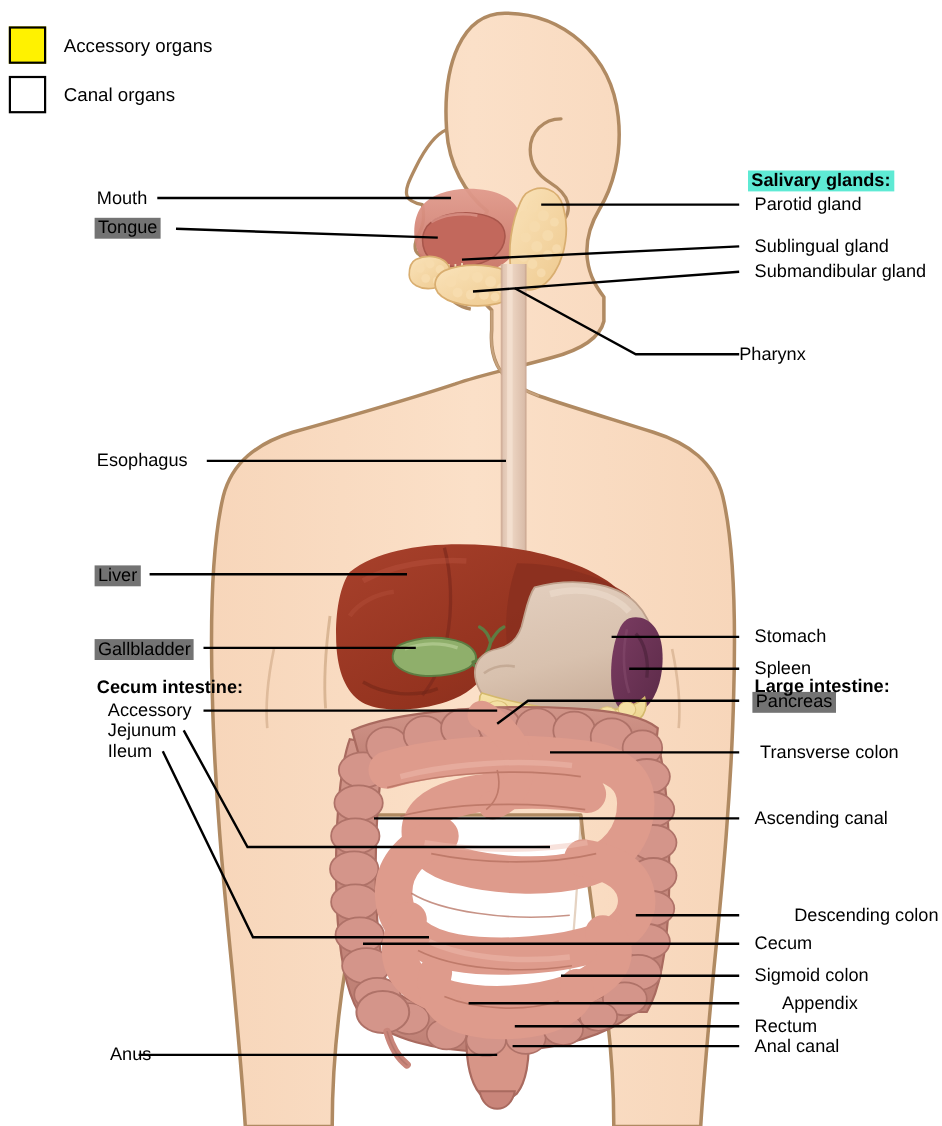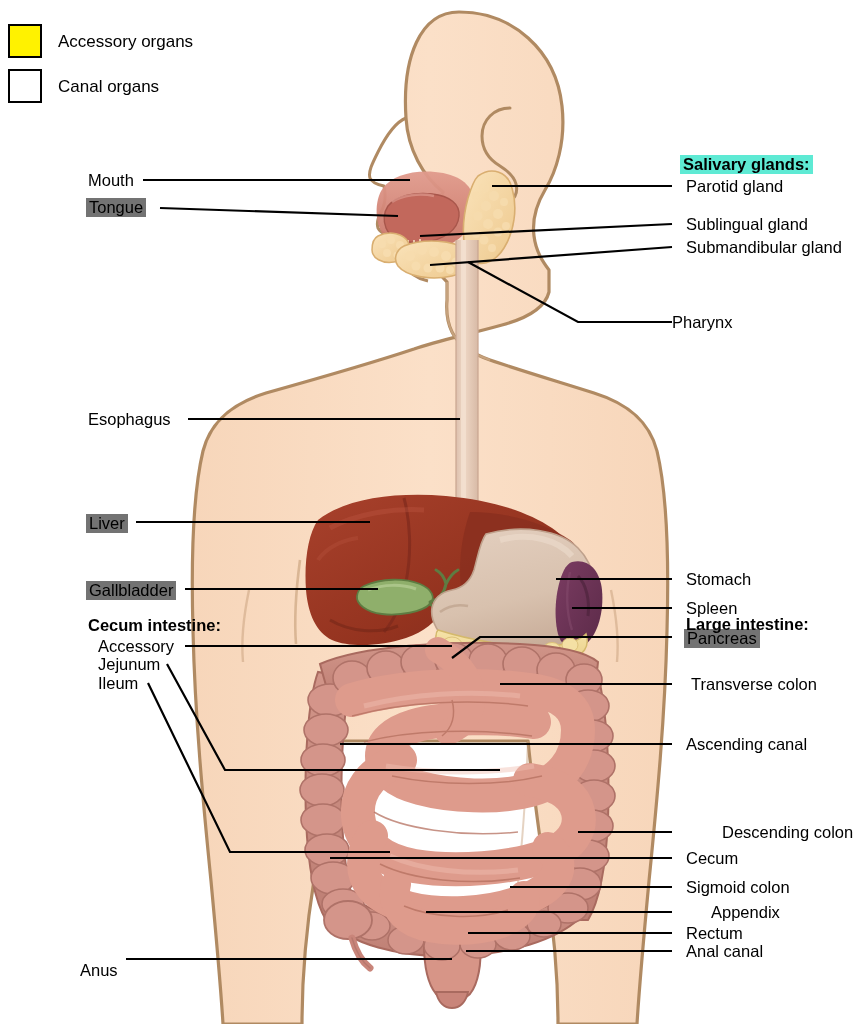--- a/index.html
+++ b/index.html
@@ -462,21 +462,21 @@
 
   <div class="lbl" style="left:88px;top:172px;">Mouth</div>
   <div class="lbl hl" style="left:86px;top:198px;">Tongue</div>
   <div class="lbl" style="left:88px;top:411px;">Esophagus</div>
   <div class="lbl hl" style="left:86px;top:514px;">Liver</div>
   <div class="lbl hl" style="left:86px;top:581px;">Gallbladder</div>
   <div class="lbl bold" style="left:88px;top:617px;">Cecum intestine:</div>
   <div class="lbl" style="left:98px;top:638px;">Accessory</div>
   <div class="lbl" style="left:98px;top:656px;">Jejunum</div>
   <div class="lbl" style="left:98px;top:675px;">Ileum</div>
-  <div class="lbl" style="left:80px;top:951px;margin-top:11px;">Anus</div>
+  <div class="lbl" style="left:100px;top:951px;">Anus</div>
 
   <div class="lbl bold hl" style="left:680px;top:155px;">Salivary glands:</div>
   <div class="lbl" style="left:686px;top:178px;">Parotid gland</div>
   <div class="lbl" style="left:686px;top:216px;">Sublingual gland</div>
   <div class="lbl" style="left:686px;top:239px;">Submandibular gland</div>
   <div class="lbl" style="left:672px;top:314px;">Pharynx</div>
   <div class="lbl" style="left:686px;top:571px;">Stomach</div>
   <div class="lbl" style="left:686px;top:600px;">Spleen</div>
   <div class="lbl hl" style="left:684px;top:629px;">Pancreas</div>
   <div class="lbl bold" style="left:686px;top:616px;">Large intestine:</div>

